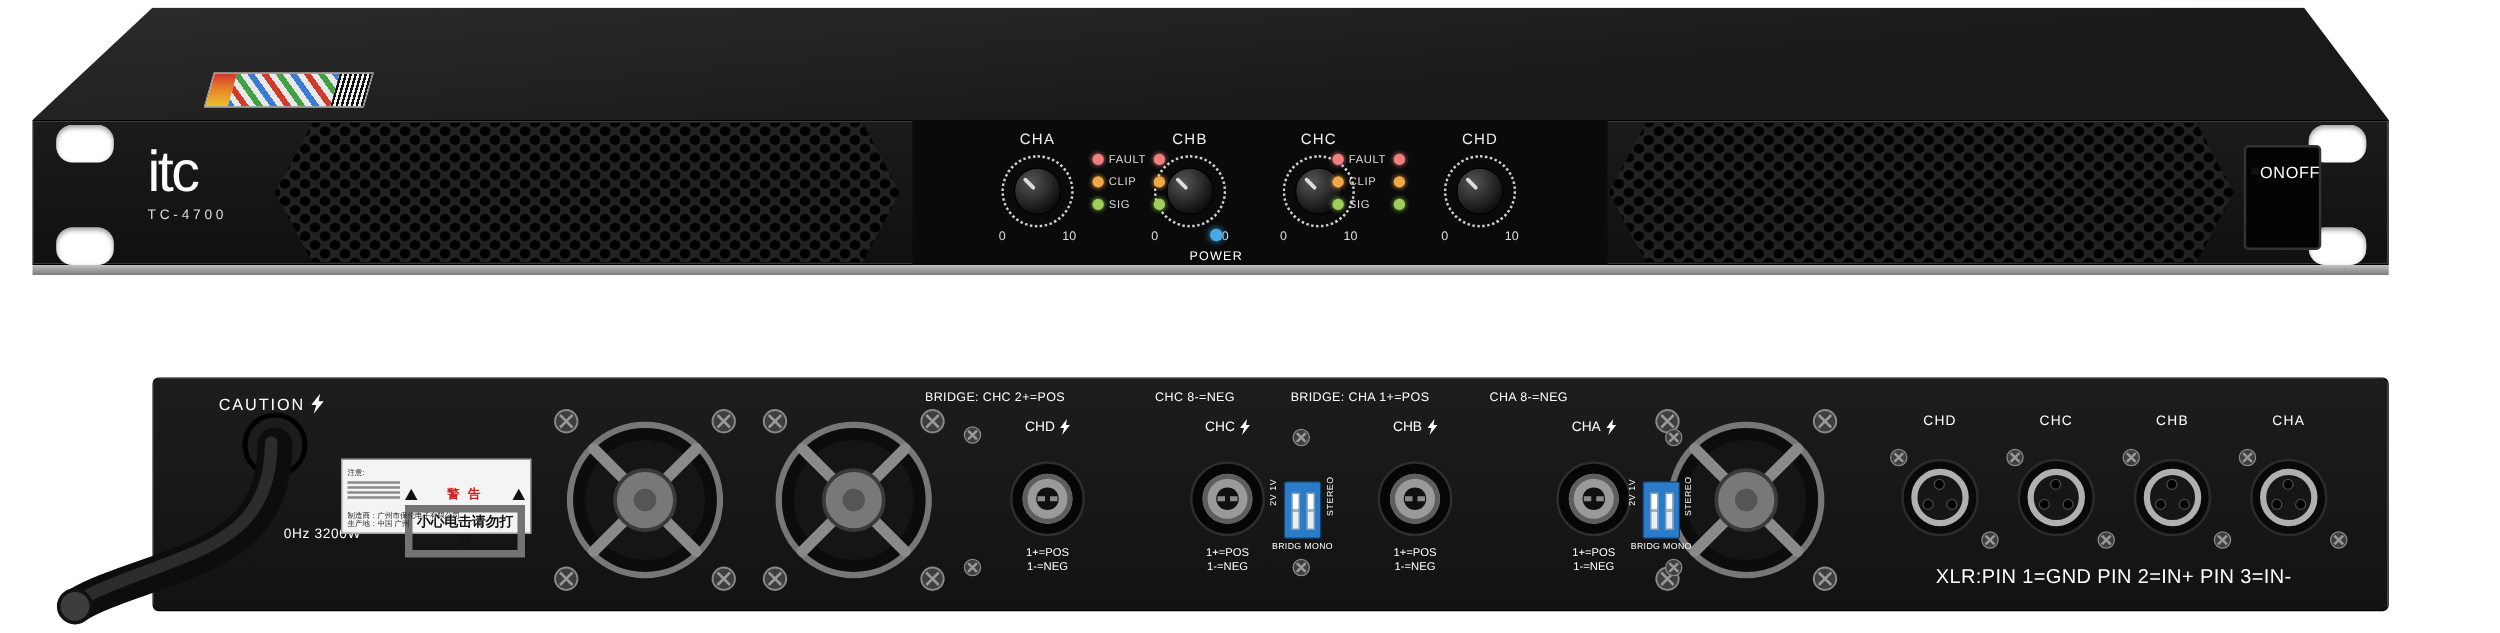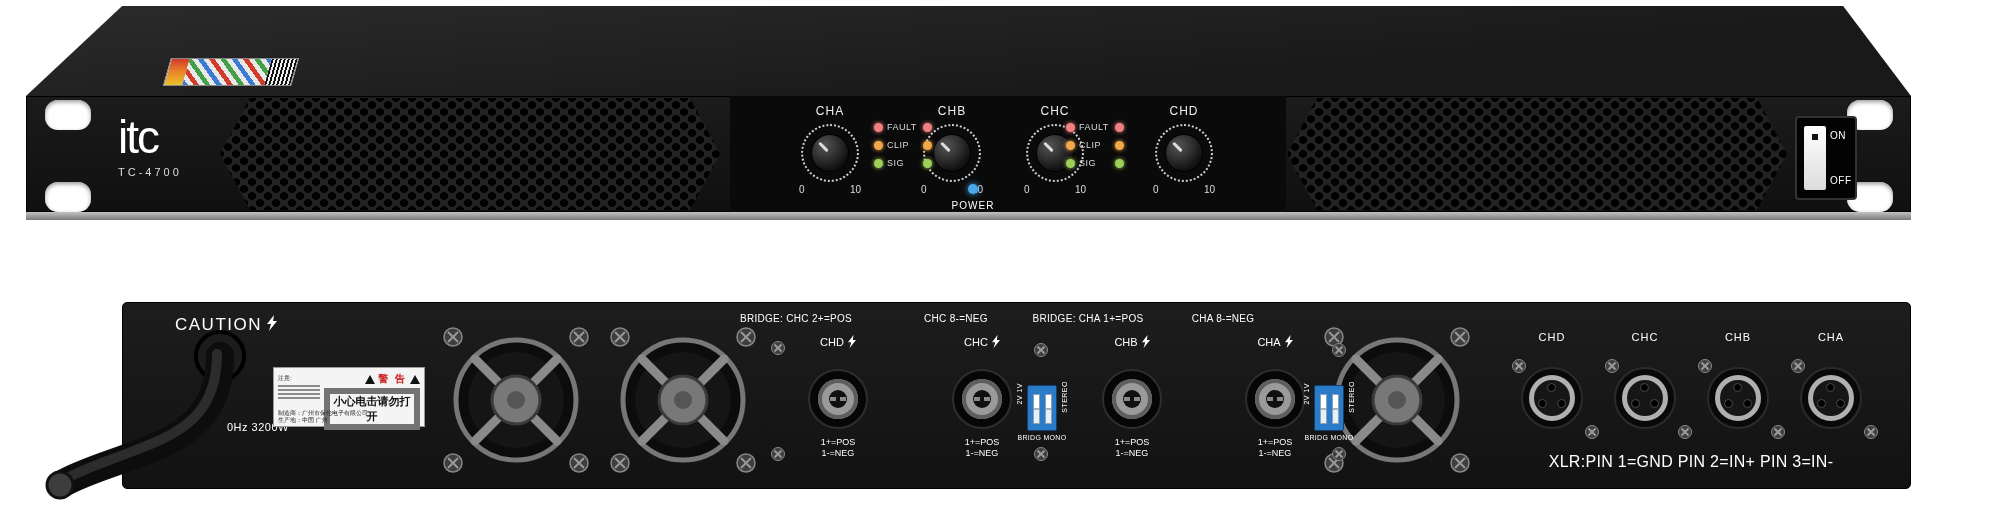--- a/index.html
+++ b/index.html
@@ -57,28 +57,28 @@
   .power-block { position:absolute; width:70px; text-align:center; color:#fff; }
   .power-led { width:10px; height:10px; border-radius:50%; display:inline-block;
     background:#48a8e8; box-shadow:0 0 6px #48a8e8; }
   .power-text { font-size:10px; letter-spacing:1px; margin-top:2px; }
 
   .pswitch { position:absolute; left:1769px; top:110px; width:62px; height:84px;
     background:#030303; border:2px solid #333; border-radius:4px; display:flex; }
   .rocker { width:22px; height:64px; background:linear-gradient(#fff,#dcdcdc); border-radius:2px;
     margin:8px 4px 8px 7px; position:relative; }
   .rocker-dot { position:absolute; left:50%; top:8px; width:6px; height:6px; margin-left:-3px; background:#111; }
-  .sw-labels { display:flex; flex-direction:column; justify-content:space-between;
-    padding:12px 0; font-size:10px; color:#fff; letter-spacing:.5px; }
+  .sw-labels { display:flex; flex-direction:row; justify-content:flex-end;
+    padding:12px 0; font-size:13px; color:#fff; letter-spacing:.5px; }
 
   
   #rear { position:absolute; left:122px; top:302px; width:1789px; height:187px;
     background:linear-gradient(#1d1d1d,#121212); border:1px solid #000; border-radius:5px; }
   .rtext { position:absolute; color:#fff; }
-  .caution { font-size:17px; letter-spacing:1.5px; display:flex; align-items:flex-start; gap:5px; }
+  .caution { font-size:13px; letter-spacing:1.5px; display:flex; align-items:flex-end; gap:5px; }
   .rating { font-size:11px; letter-spacing:.5px; }
   .btext { position:absolute; font-size:10px; color:#fff; text-align:center; letter-spacing:.3px; }
   .spk-label { position:absolute; font-size:11px; color:#fff; text-align:center;
     display:flex; align-items:center; justify-content:center; gap:4px; }
   .spk-pn { position:absolute; font-size:9px; color:#fff; text-align:center; line-height:11px; }
 
   .spk { position:absolute; width:60px; height:60px; border-radius:50%;
     background:#060606; border:2px solid #2e2e2e; display:flex; align-items:center; justify-content:center; }
   .spk-mid { width:40px; height:40px; border-radius:50%; background:#9a9a9a;
     box-shadow:inset 0 0 0 4px #5e5e5e; display:flex; align-items:center; justify-content:center; }
@@ -109,21 +109,21 @@
 
   .fan { position:absolute; }
   .cable-svg { position:absolute; left:40px; top:330px; }
 
   .wlabel { position:absolute; left:150px; top:64px; width:152px; height:60px;
     background:#f4f4f4; border:1px solid #999; color:#111; }
   .wl-left { position:absolute; left:4px; top:6px; width:42px; font-size:6px; }
   .wl-lines { margin-top:2px; }
   .wl-lines i { display:block; height:2px; background:#8a8a8a; margin-bottom:2px; }
   .wl-right { position:absolute; left:50px; top:4px; right:4px; text-align:center; }
-  .wl-titlerow { display:flex; align-items:center; justify-content:flex-end; gap:3px; }
+  .wl-titlerow { display:flex; align-items:center; justify-content:space-between; gap:3px;margin-top:16px; }
   .wl-title { color:#c22; font-size:10px; font-weight:bold; letter-spacing:2px; }
   .tri { width:0; height:0; border-left:5px solid transparent; border-right:5px solid transparent;
     border-bottom:9px solid #111; display:inline-block; }
   .wl-sub { font-size:11px; font-weight:bold; border:6px solid #737373; display:inline-block;
     padding:0 2px; margin-top:2px; }
   .wl-bottom { position:absolute; left:4px; bottom:2px; font-size:6px; line-height:7px; color:#222; }
 </style>
 </head>
 <body>
 

